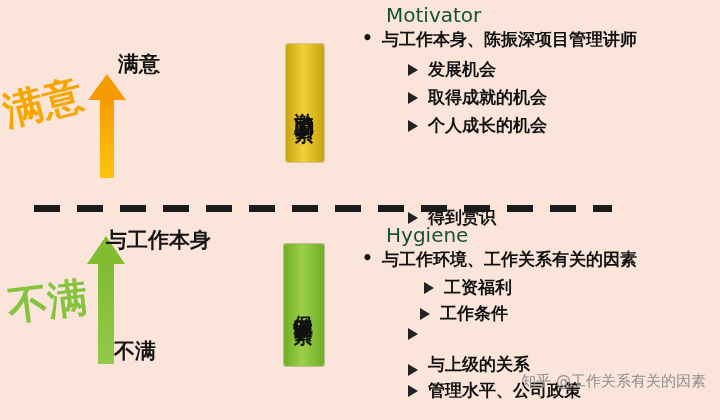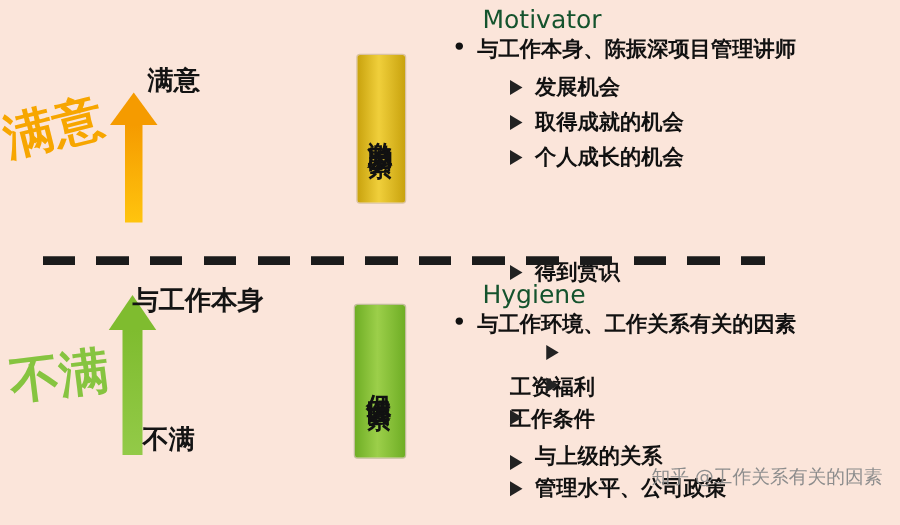--- a/index.html
+++ b/index.html
@@ -86,25 +86,25 @@
     <span>保健因素</span>
   </div>
 
   <div class="abs heading" style="left:386px;top:223px;">Hygiene</div>
 
   <div class="abs intro" style="left:362px;top:248px;">
     <span>•</span>
     <span>与工作环境、工作关系有关的因素</span>
   </div>
 
-  <div class="abs item" style="left:408px;top:276px;flex-direction:column;">
+  <div class="abs item" style="left:424px;top:276px;">
     <span class="chev"></span>
     <span>工资福利</span>
   </div>
-  <div class="abs item" style="left:408px;top:302px;flex-direction:column;">
+  <div class="abs item" style="left:420px;top:302px;">
     <span class="chev"></span>
     <span>工作条件</span>
   </div>
   <div class="abs item" style="left:408px;top:328px;">
     <span class="chev"></span>
   </div>
   <div class="abs item" style="left:408px;top:353px;align-items:flex-end;">
     <span class="chev"></span>
     <span>与上级的关系</span>
   </div>

